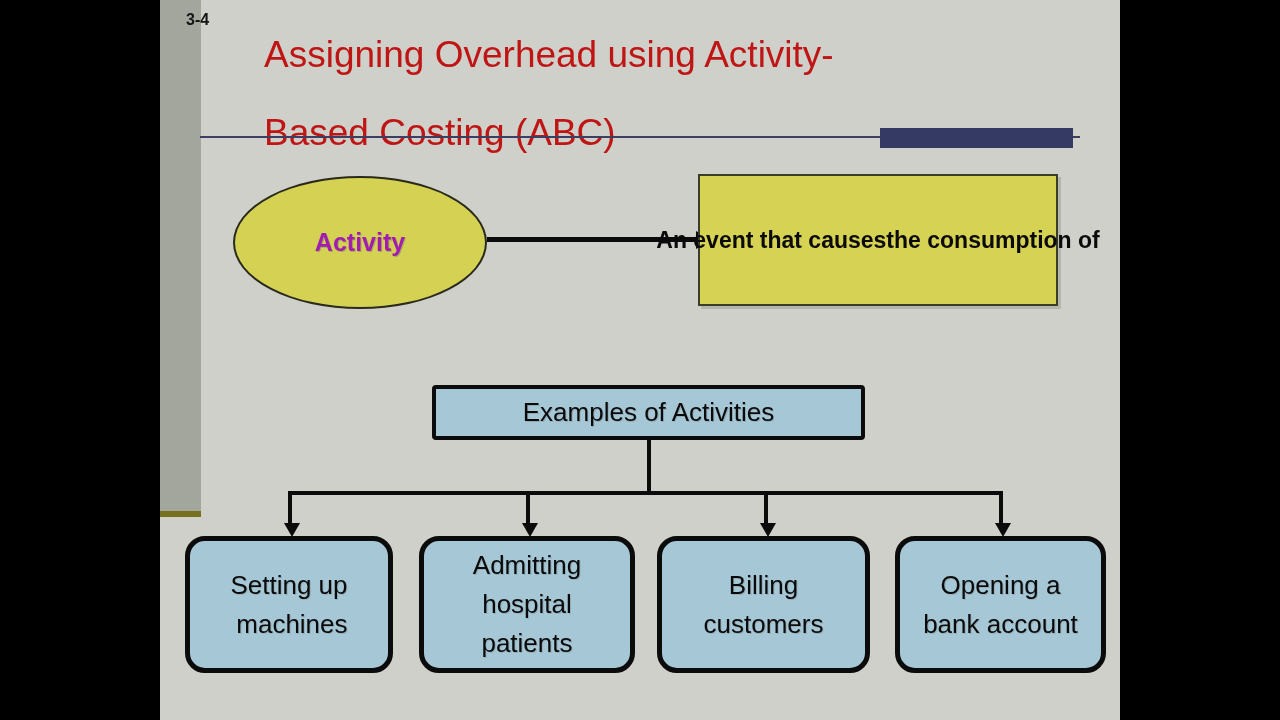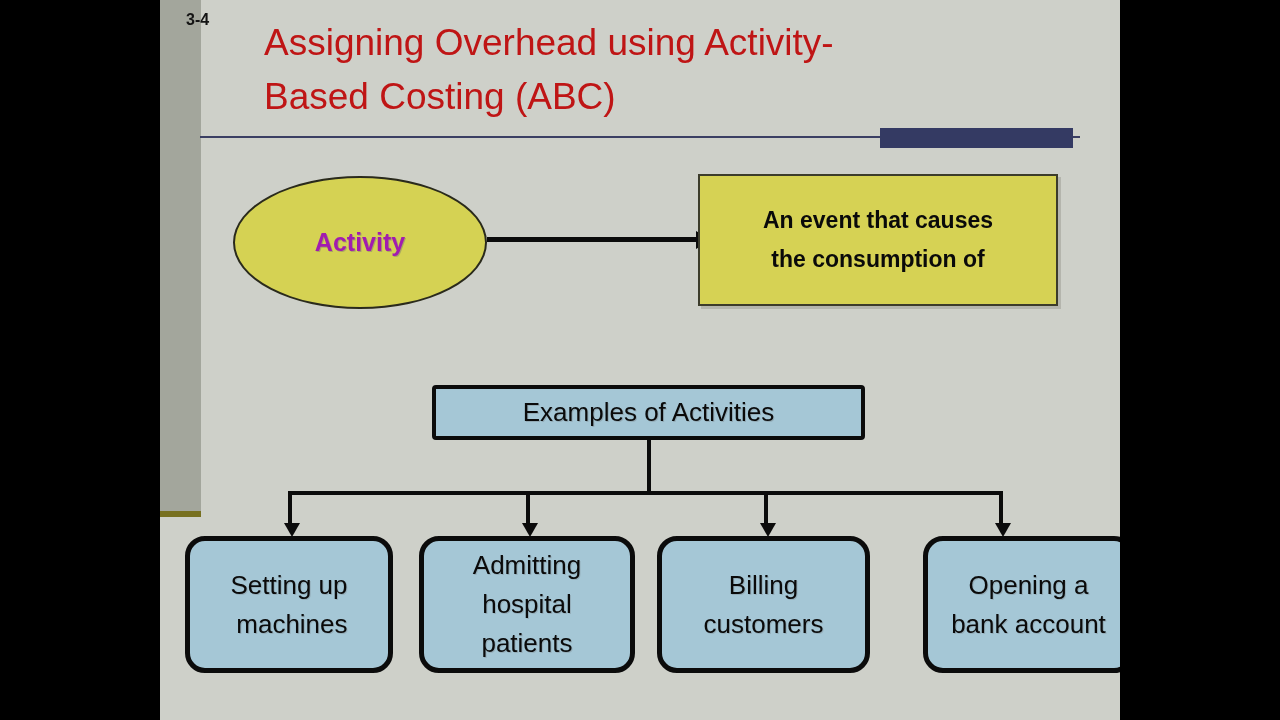--- a/index.html
+++ b/index.html
@@ -61,21 +61,21 @@
   }
 
   
   .title {
     position: absolute;
     left: 104px;
     top: 16px;
     width: 790px;
     color: #bf1515;
     font-size: 37px;
-    line-height: 54px;
+    line-height: 78px;
     font-weight: normal;
     white-space: pre-line;
   }
 
   .rule-thin {
     position: absolute;
     left: 40px;
     top: 136px;
     width: 880px;
     height: 2px;
@@ -136,21 +136,21 @@
   .def-box {
     position: absolute;
     left: 538px;
     top: 174px;
     width: 360px;
     height: 132px;
     background: #d6d254;
     border: 2px solid #3c3c2b;
     box-sizing: border-box;
     display: flex;
-    flex-direction: column;
+    flex-direction: row;
     align-items: center;
     justify-content: center;
     box-shadow: 3px 3px 0 rgba(120,120,110,0.30);
   }
   .def-line {
     font-size: 23px;
     font-weight: bold;
     color: #0a0a0a;
     line-height: 39px;
     text-align: center;
@@ -289,19 +289,19 @@
       <span class="leaf-label">Admitting
 hospital
 patients</span>
     </div>
 
     <div class="leaf-box" style="left:497px;width:213px;">
       <span class="leaf-label">Billing
 customers</span>
     </div>
 
-    <div class="leaf-box" style="left:735px;width:211px;margin-left:28px;">
+    <div class="leaf-box" style="left:735px;width:211px;">
       <span class="leaf-label">Opening a
 bank account</span>
     </div>
 
   </div>
 </div>
 
 </body></html>

